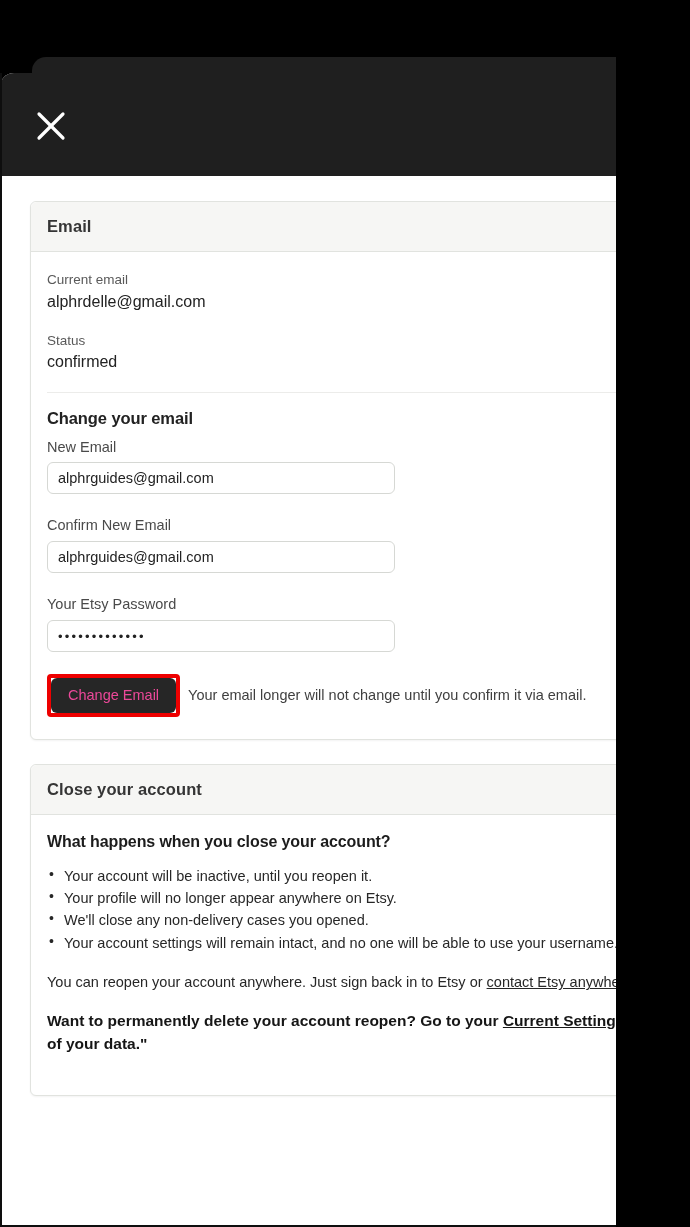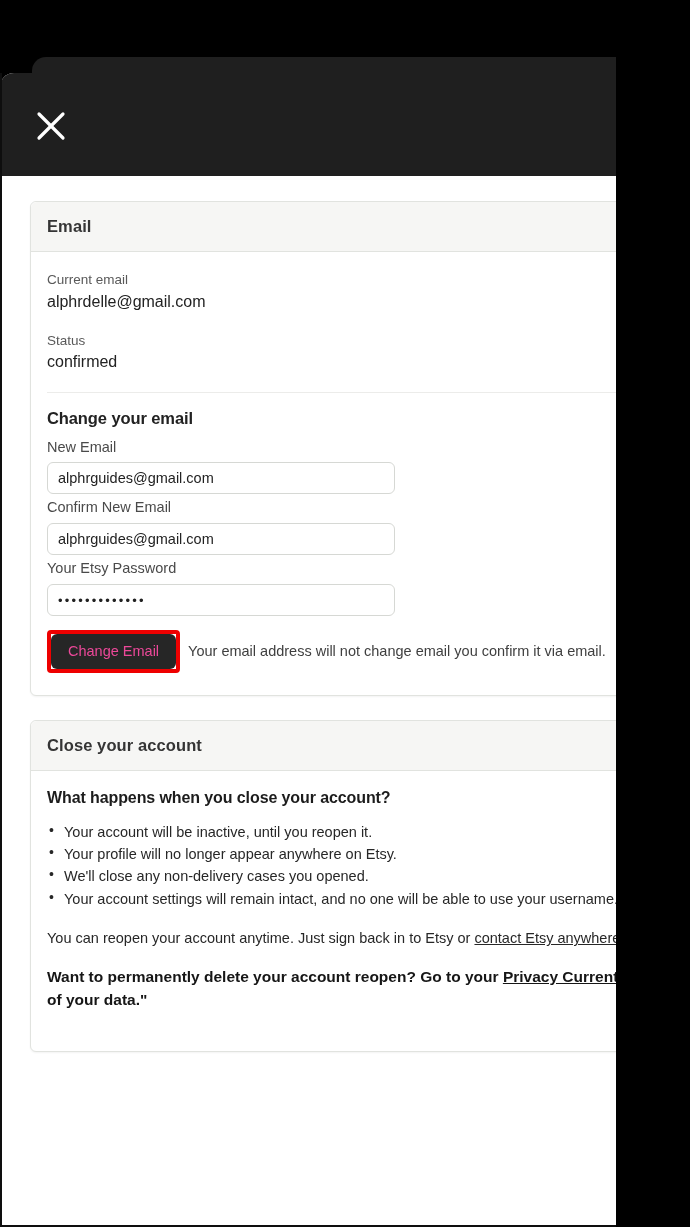--- a/index.html
+++ b/index.html
@@ -127,21 +127,21 @@
     display: block;
     width: 348px;
     height: 32px;
     border: 1px solid #d6d8d4;
     border-radius: 6px;
     background: #ffffff;
     padding: 0 10px;
     font-family: "Liberation Sans", sans-serif;
     font-size: 14.5px;
     color: #222222;
-    margin-bottom: 4px;
+    margin-bottom: 22px;
     outline: none;
   }
   .text-input.pw {
     font-size: 13px;
     letter-spacing: 2.2px;
   }
 
   .action-row {
     display: flex;
     align-items: center;
@@ -291,44 +291,44 @@
           <label class="input-label">Confirm New Email</label>
           <input class="text-input" type="text" value="alphrguides@gmail.com" style="">
 
           <label class="input-label">Your Etsy Password</label>
           <input class="text-input pw" type="text" value="•••••••••••••" style="">
 
           <div class="action-row">
             <span class="hl-ring">
               <button class="btn-dark">Change Email</button>
             </span>
-            <span class="helper-text">Your email address will not change email you confirm it via email.</span>
+            <span class="helper-text">Your email longer will not change until you confirm it via email.</span>
           </div>
 
         </div>
       </section>
 
       <section class="card">
         <div class="card-header">Close your account</div>
 
         <div class="card-inner">
 
           <div class="q-title">What happens when you close your account?</div>
 
           <ul class="bullets">
             <li>Your account will be inactive, until you reopen it.</li>
             <li>Your profile will no longer appear anywhere on Etsy.</li>
             <li>We'll close any non-delivery cases you opened.</li>
             <li>Your account settings will remain intact, and no one will be able to use your username.</li>
           </ul>
 
-          <p class="para"><span>You can reopen your account anytime. Just sign back in to Etsy or </span><a class="inline-link">contact Etsy anywhere</a><span> fo</span></p>
+          <p class="para"><span>You can reopen your account anywhere. Just sign back in to Etsy or </span><a class="inline-link">contact Etsy anywhere</a><span> fo</span></p>
 
           <p class="para-bold">
-            <span class="l1"><span>Want to permanently delete your account reopen? Go to your </span><a class="inline-link">Privacy Current</a></span>
+            <span class="l1"><span>Want to permanently delete your account reopen? Go to your </span><a class="inline-link">Current Setting</a></span>
             <span class="l2">of your data."</span>
           </p>
 
 
         </div>
       </section>
 
     </div>
   </div>
 

